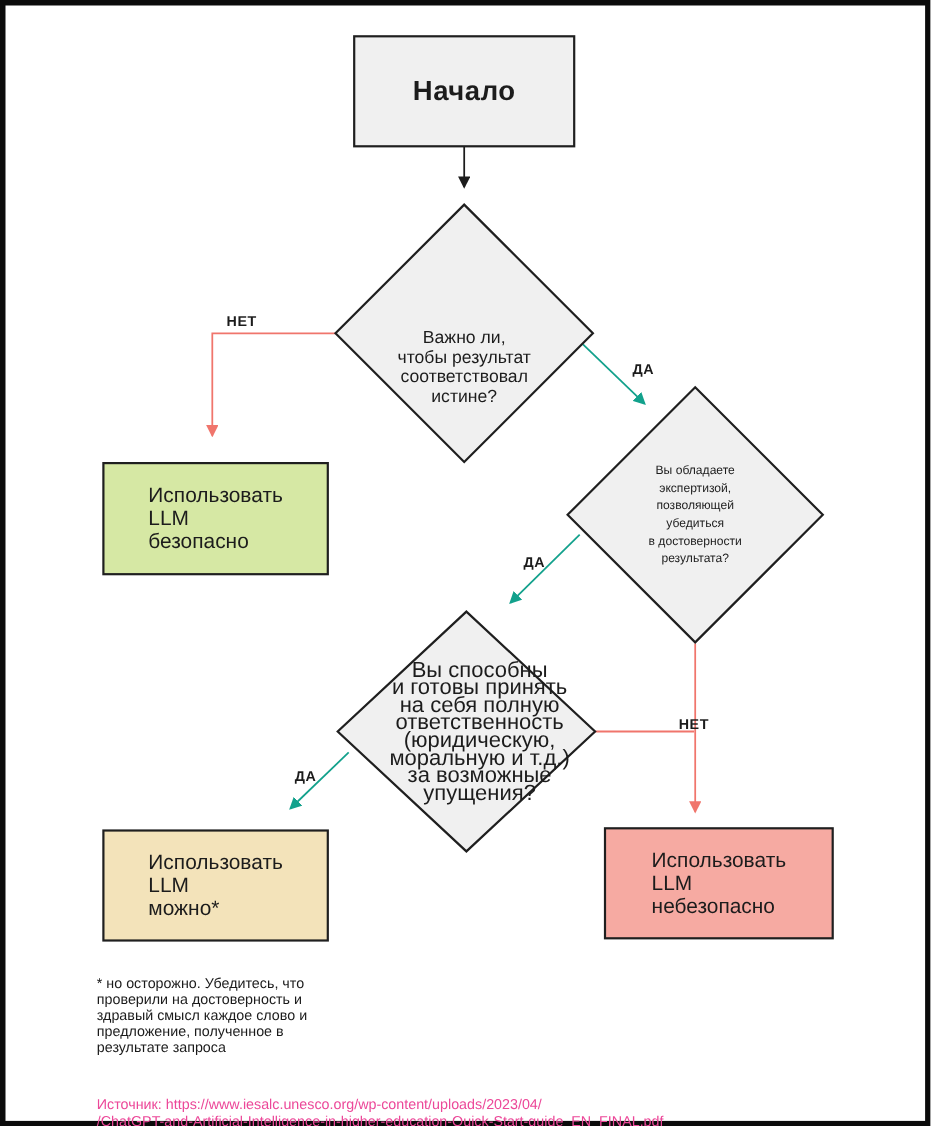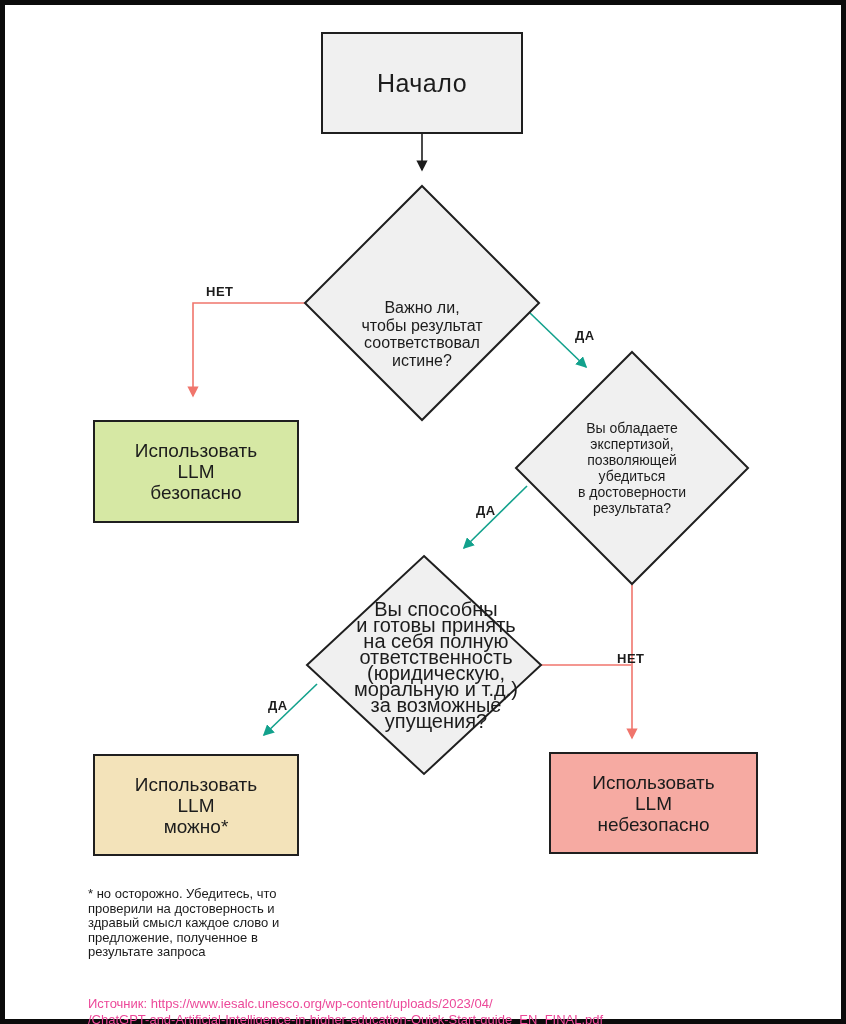--- a/index.html
+++ b/index.html
@@ -5,29 +5,29 @@
   html,body { margin:0; padding:0; background:#ffffff; }
   .stage {
     position:relative; width:846px; height:1024px;
     background:#0b0b0b; overflow:hidden;
     font-family:"Liberation Sans","DejaVu Sans",sans-serif;
   }
   .paper { position:absolute; left:5px; top:5px; width:836px; height:1014px; background:#ffffff; }
   svg.diagram { position:absolute; left:0; top:0; width:846px; height:1024px; }
   .lbl { position:absolute; white-space:pre-line; color:#1c1c1c; }
   .node-label { text-align:center; }
-  .box-label { display:flex; align-items:center; justify-content:center; text-align:center;
+  .box-label { display:flex; align-items:center; justify-content:center; text-align:left;
                font-size:19px; line-height:21px; }
   .edge-label { font-weight:bold; font-size:13px; letter-spacing:0.5px;margin-left:15px; }
 
   .lbl-start { left:322px; top:33px; width:200px; height:100px;
                display:flex; align-items:center; justify-content:center;
-               font-size:25px; font-weight:normal; letter-spacing:0.5px; }
+               font-size:25px; font-weight:bold; letter-spacing:0.5px; }
   .lbl-d1 { left:312px; top:266px; width:220px; font-size:16px;  line-height:17.5px;margin-top:33px; }
-  .lbl-d2 { left:532px; top:420px; width:200px; font-size:14px; line-height:16px; }
+  .lbl-d2 { left:532px; top:420px; width:200px; font-size:11px; line-height:16px; }
   .lbl-d3 { left:324px; top:601px; width:224px; font-size:20px; line-height:16px; }
 
   .lbl-safe    { left:94px;  top:421px; width:204px; height:101px; }
   .lbl-caution { left:94px;  top:755px; width:204px; height:100px; }
   .lbl-unsafe  { left:550px; top:753px; width:207px; height:100px; }
 
   .lbl-no1  { left:191px; top:284px; }
   .lbl-yes1 { left:560px; top:328px; }
   .lbl-yes2 { left:461px; top:503px; }
   .lbl-no2  { left:602px; top:651px; }

